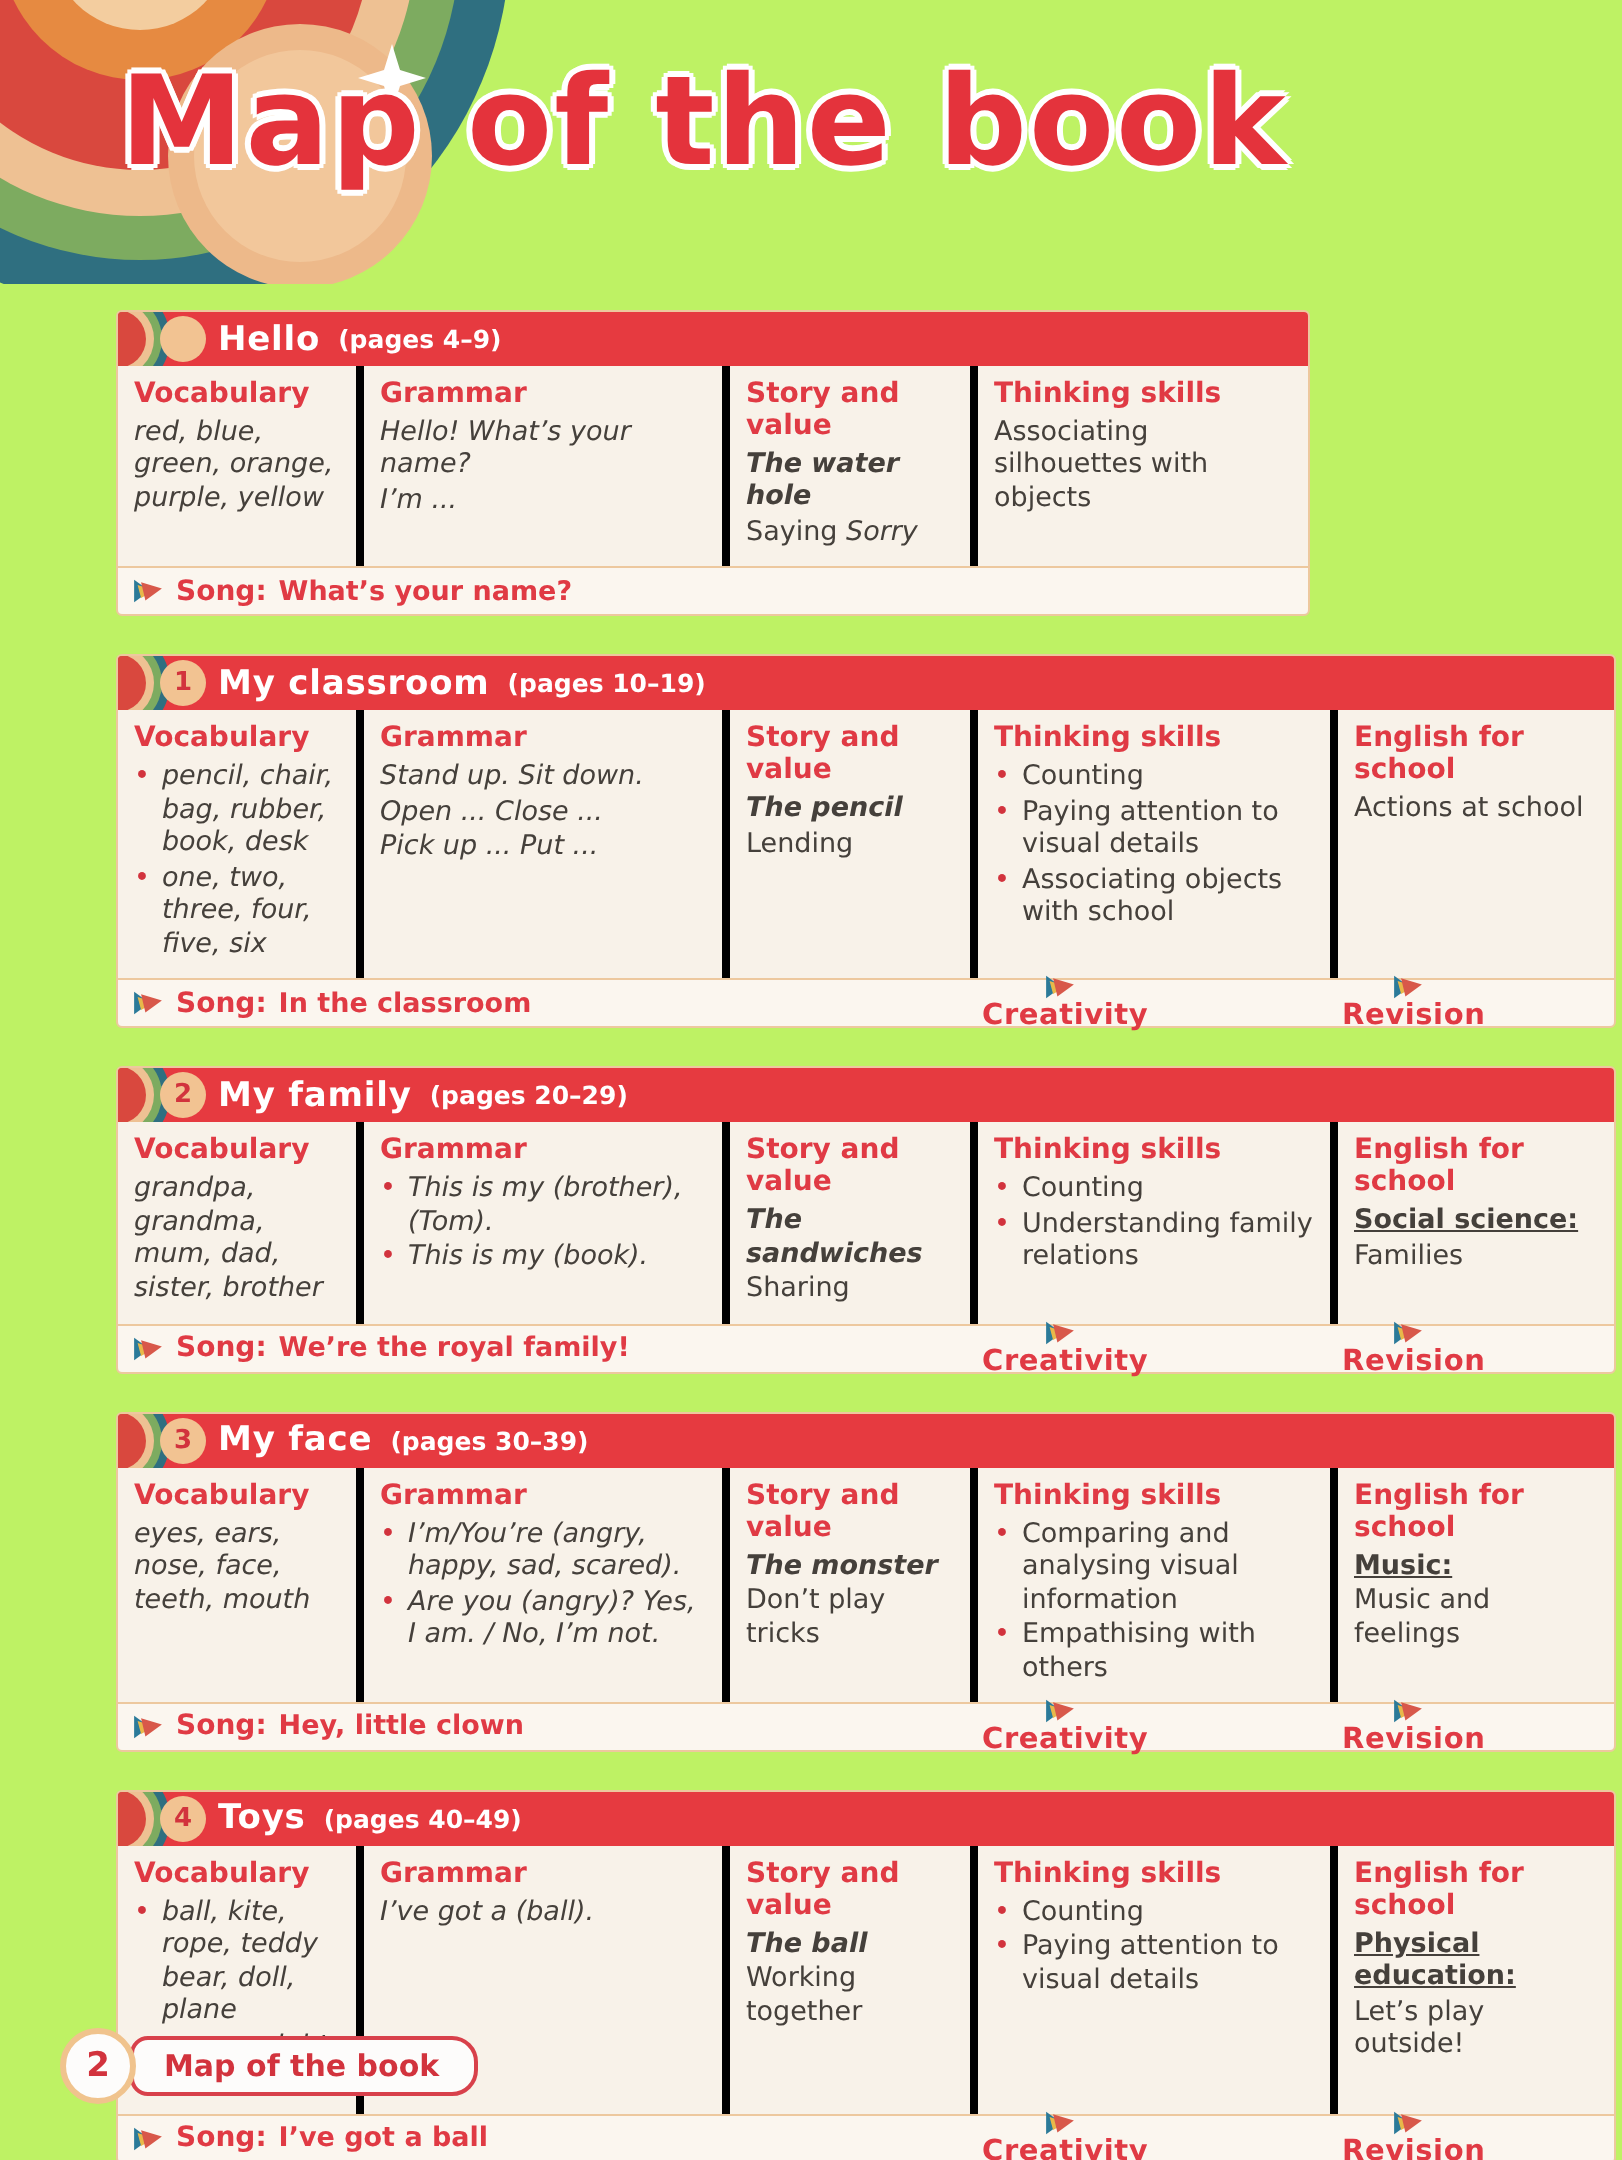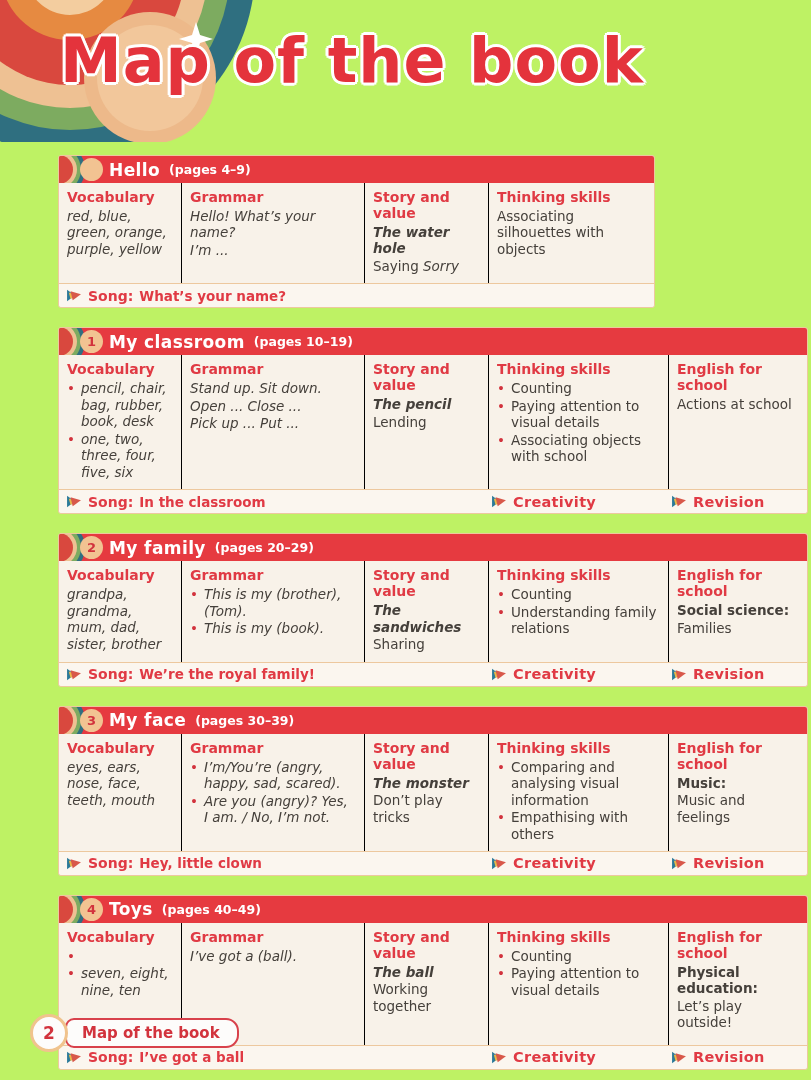--- a/index.html
+++ b/index.html
@@ -27,48 +27,48 @@
   .arcs{position:absolute;left:-15px;top:-1px;width:29px;height:29px;border-radius:50%;
         background:#d9483e;
         box-shadow:0 0 0 4px #eec193,0 0 0 8px #7dab60,0 0 0 12px #2f6f80;}
   .num{position:absolute;left:21px;top:2px;width:23px;height:23px;border-radius:50%;
        background:#f2c392;color:#d2333d;font-size:13px;font-weight:bold;text-align:center;
        line-height:23px;}
   .unit-title{color:#fff;font-weight:bold;font-size:17px;margin-right:9px;letter-spacing:.4px;}
   .unit-pages{color:#fff;font-weight:bold;font-size:12.5px;}
 
   .body{display:flex;align-items:stretch;background:#f8f2e9;}
-  .cell{box-sizing:border-box;padding:6px 8px 8px 8px;border-right:1px solid #000000;flex:0 0 auto;}
+  .cell{box-sizing:border-box;padding:6px 8px 8px 8px;border-right:4px solid #000000;flex:0 0 auto;}
   .cell:last-child{border-right:none;flex:1 1 auto;}
   .cell:nth-child(1){width:123px;}
   .cell:nth-child(2){width:183px;}
   .cell:nth-child(3){width:124px;}
   .cell:nth-child(4){width:180px;}
   .cell:nth-child(5){width:140px;}
   .units .unit:nth-child(1) .body{min-height:75px;}
   .units .unit:nth-child(2) .body{min-height:123px;}
   .units .unit:nth-child(3) .body{min-height:91px;}
   .units .unit:nth-child(4) .body{min-height:105px;}
   .units .unit:nth-child(5) .body{min-height:122px;}
 
   .cell-header{color:#e03a44;font-weight:bold;font-size:14px;margin-bottom:3px;}
   .entry{display:flex;font-size:13.5px;color:#45403b;line-height:1.22;margin-bottom:1px;}
   .entry .bullet{color:#d2333d;margin-right:6px;flex:0 0 auto;}
   .i{font-style:italic;}
-  .b{font-weight:bold;}
+  .b{font-weight:bold;text-decoration:underline;}
   .bi{font-weight:bold;font-style:italic;}
 
   .song-row{position:relative;display:flex;align-items:center;height:23px;
             border-top:1px solid #edc89e;background:#fbf6ef;padding-left:7px;
             border-radius:0 0 3px 3px;}
   .flag{width:16px;height:13px;margin-right:6px;flex:0 0 auto;}
   .song-label{color:#e03a44;font-weight:bold;font-size:14px;margin-right:6px;}
   .song-title{color:#e03a44;font-weight:bold;font-size:13.5px;}
   .extra{position:absolute;display:flex;align-items:center;font-weight:bold;
-         color:#e03a44;font-size:14.5px;letter-spacing:.3px;}
+         color:#e03a44;font-size:14.5px;letter-spacing:.3px;flex-direction:column;}
   .extra svg{width:16px;height:13px;margin-right:6px;}
   .extra-creativity{left:432px;}
   .extra-revision{left:612px;}
 
   
   .footer{position:absolute;left:30px;top:1014px;display:flex;align-items:center;}
   .pg{box-sizing:border-box;width:38px;height:38px;border:3px solid #f0c38d;border-radius:50%;
       color:#d2333d;font-weight:bold;font-size:17px;text-align:center;line-height:32px;
       background:#fdfcfb;position:relative;z-index:1;}
   .pill{height:26px;line-height:26px;border:2px solid #d8414b;border-radius:9px 13px 13px 9px;
@@ -414,20 +414,21 @@
         <span class="num">4</span>
       </span>
       <span class="unit-title">Toys</span>
       <span class="unit-pages">(pages 40–49)</span>
     </header>
     <div class="body">
           <div class="cell">
             <div class="cell-header">Vocabulary</div>
             <div class="entry bulleted">
               <span class="bullet">•</span>
+              <span class="txt i">ball, kite, rope, teddy bear, doll, plane</span>
             </div>
             <div class="entry bulleted">
               <span class="bullet">•</span>
               <span class="txt i">seven, eight, nine, ten</span>
             </div>
           </div>
           <div class="cell">
             <div class="cell-header">Grammar</div>
             <div class="entry">
               <span class="txt i">I’ve got a (ball).</span>

